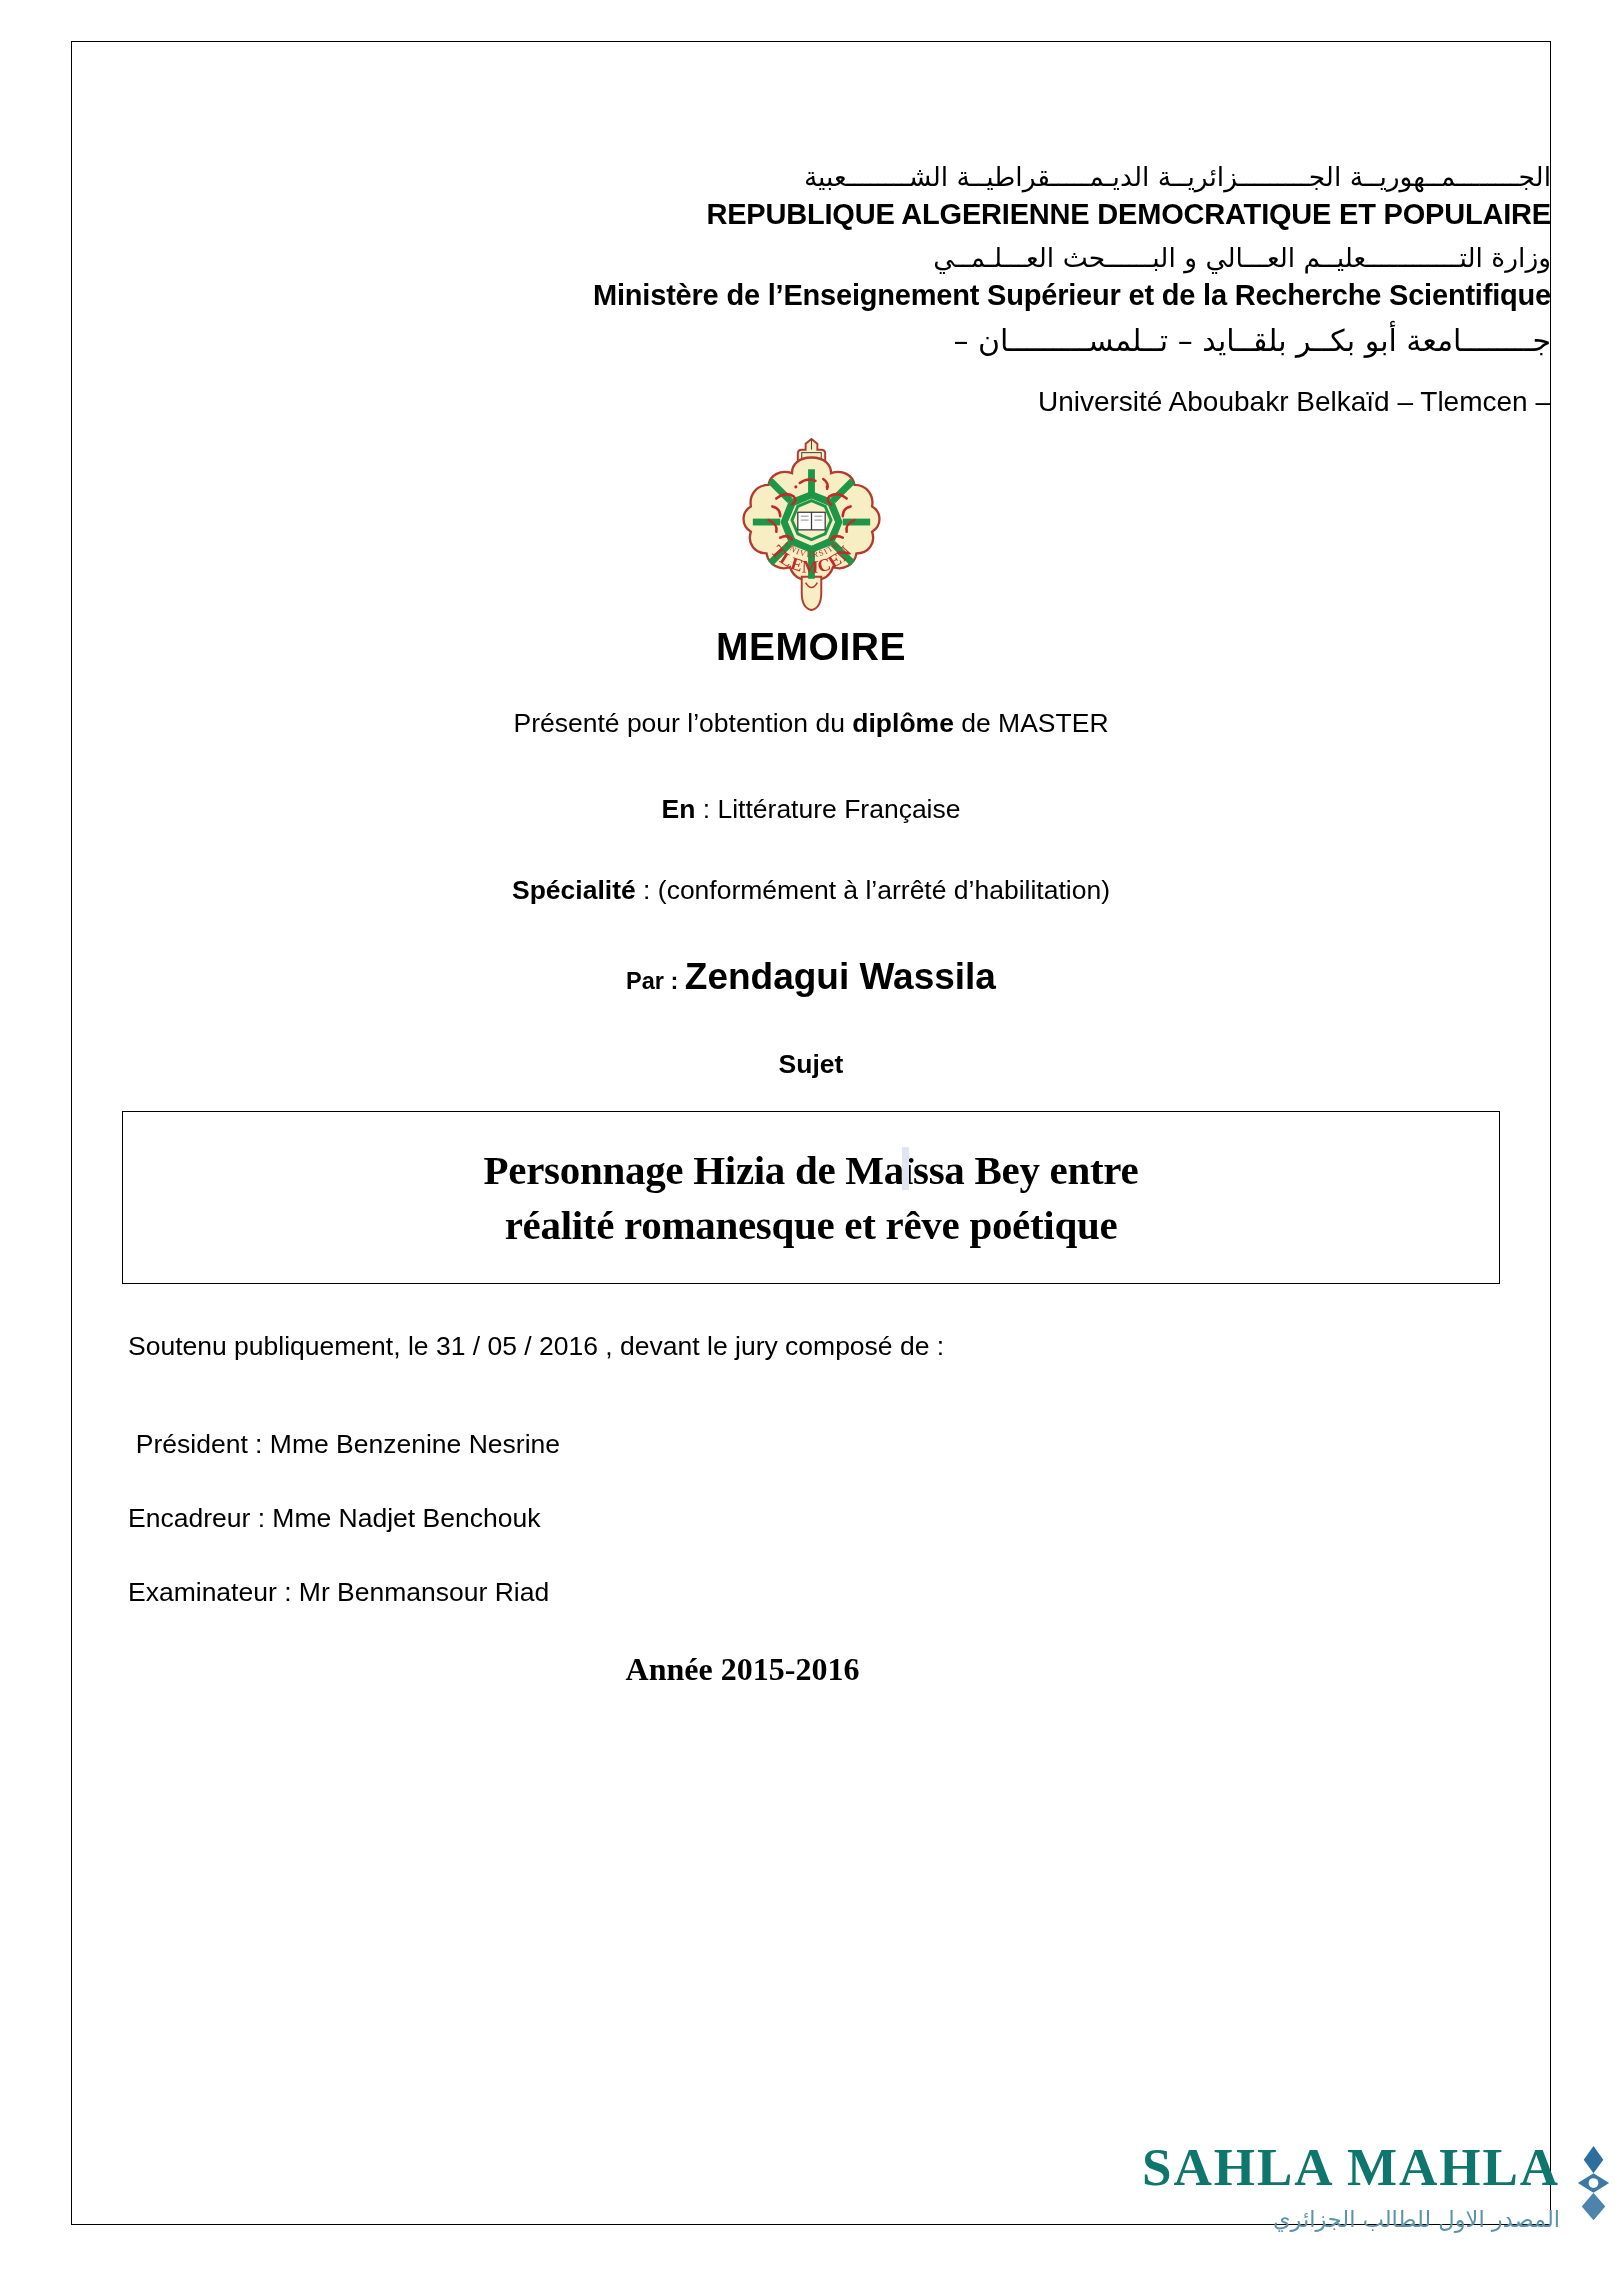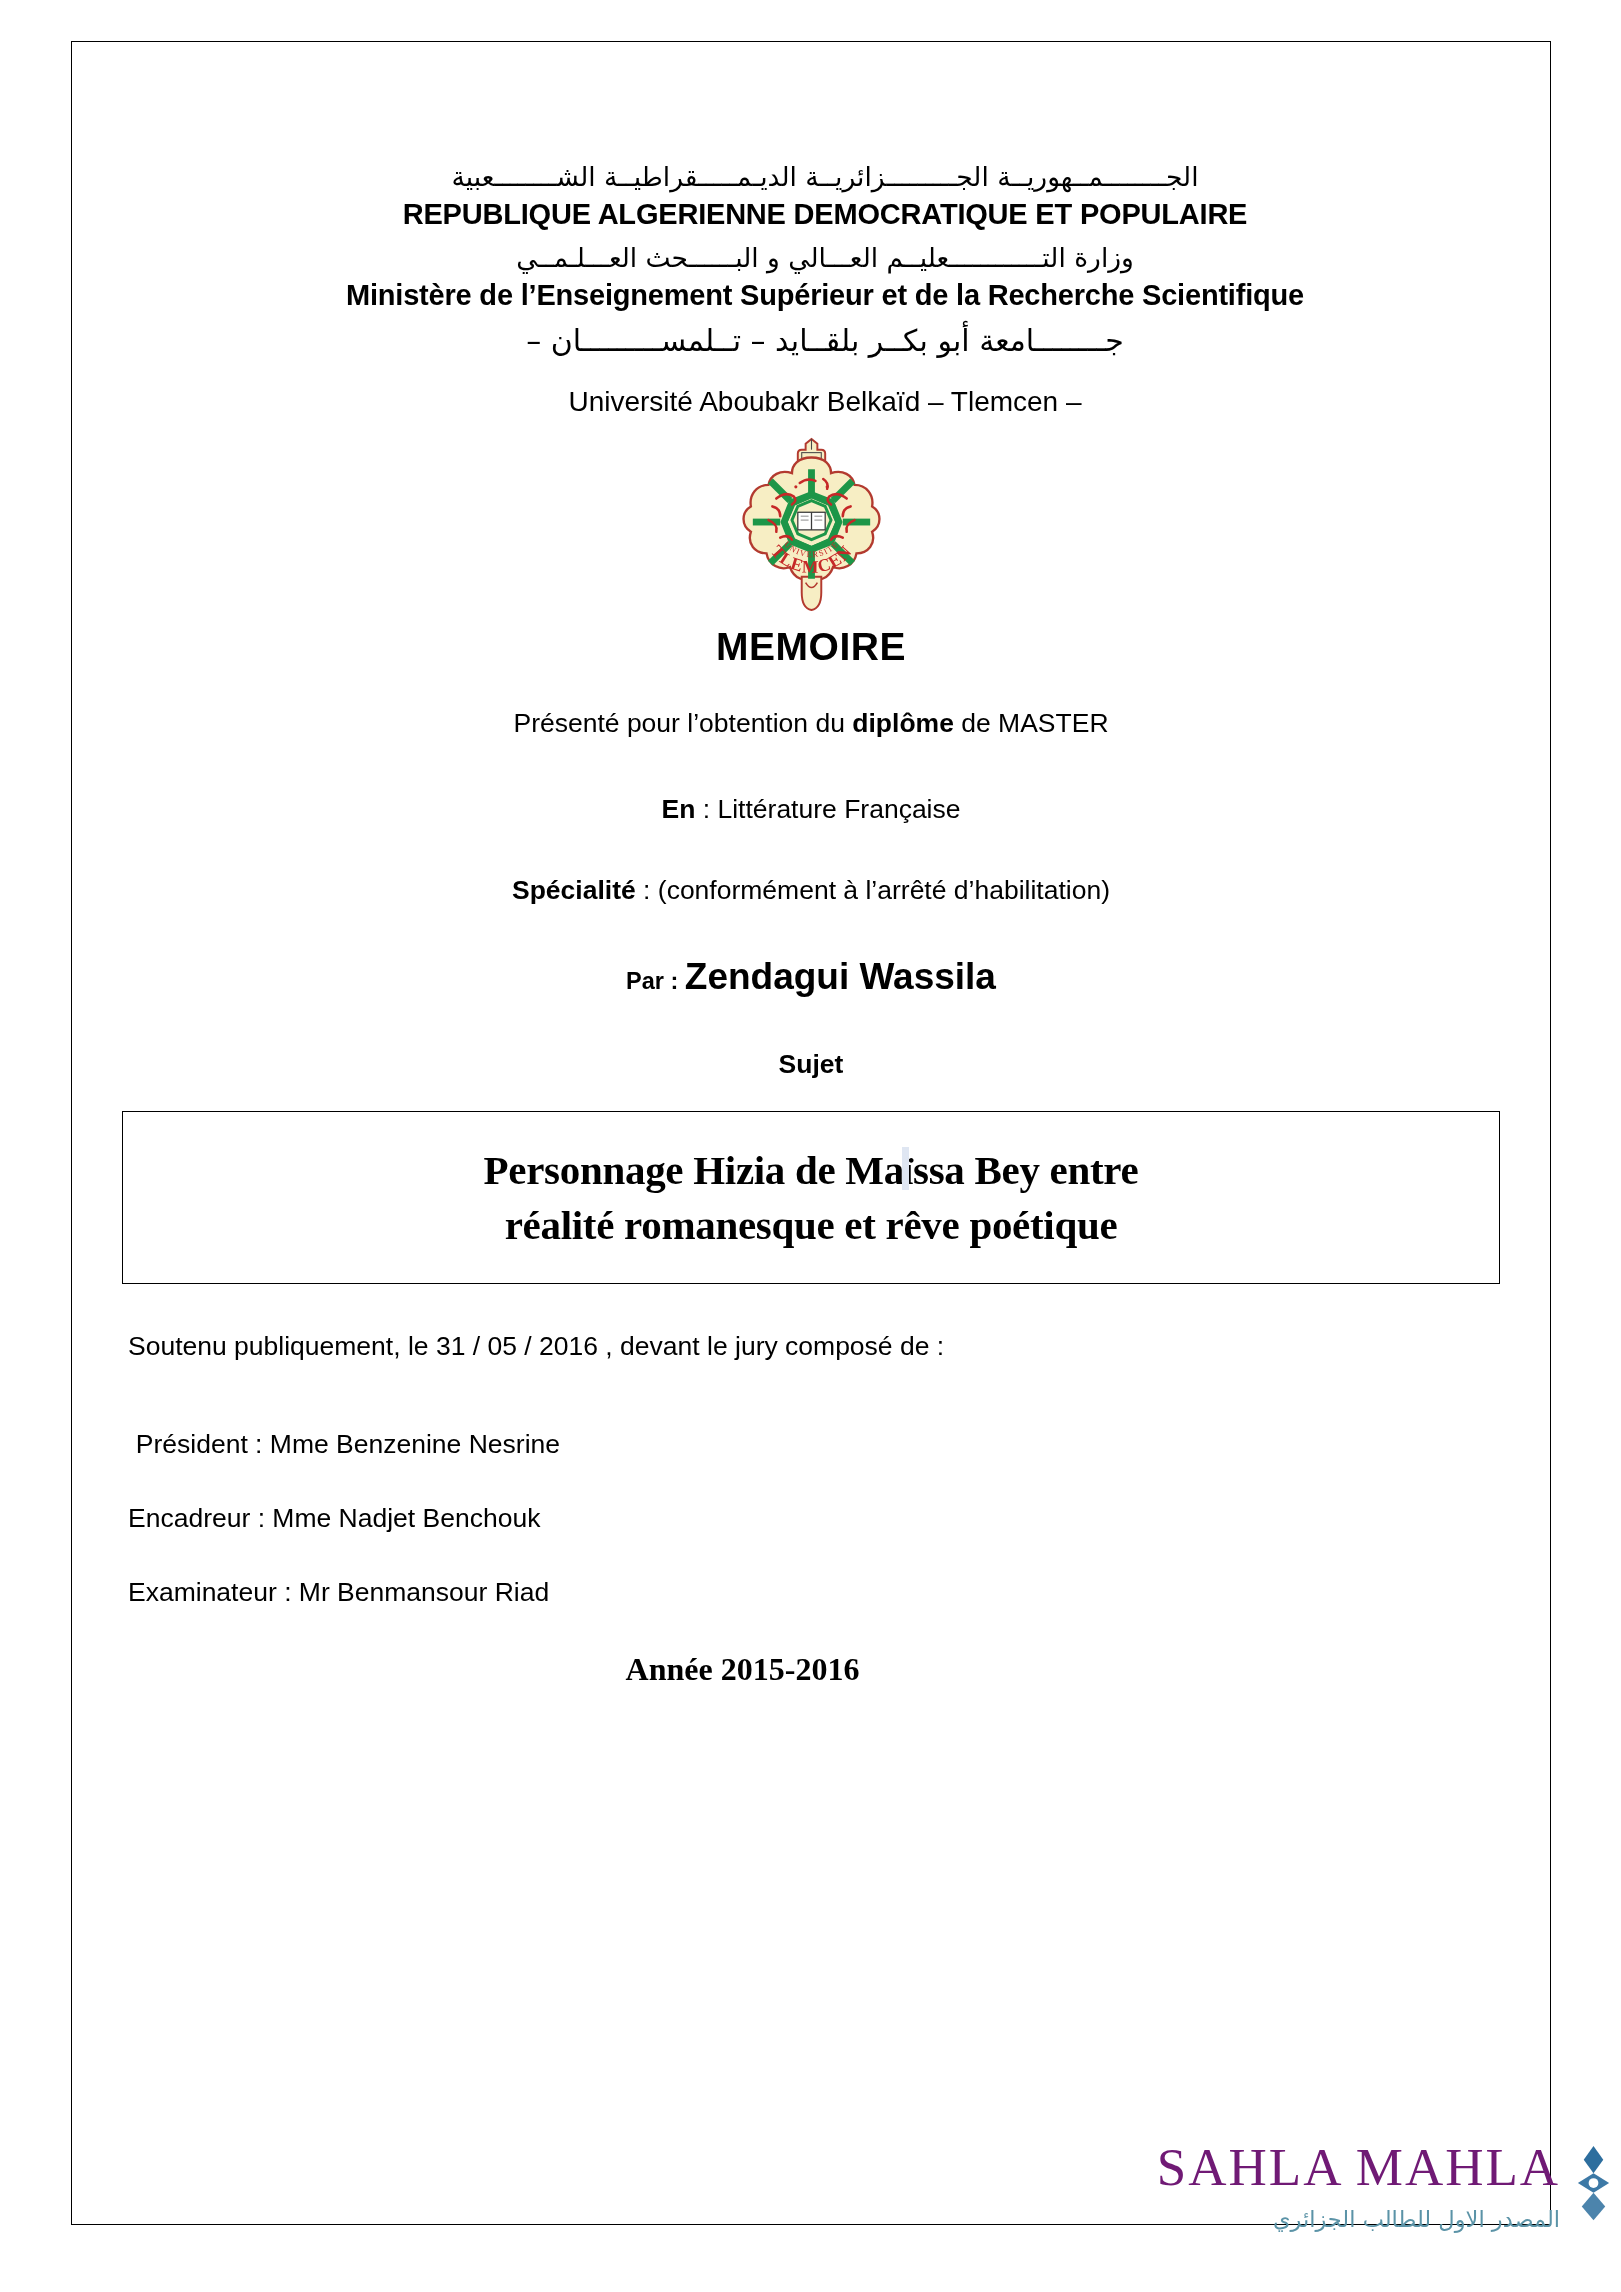--- a/index.html
+++ b/index.html
@@ -36,21 +36,21 @@
     left: 71px;
     top: 41px;
     width: 1480px;
     height: 2184px;
     box-sizing: border-box;
     padding: 0;
   }
 
   
   .header {
-    text-align: center;
+    text-align: right;
     padding-top: 120px;
     margin-left: 28px;
   }
   .ar-line {
     direction: rtl;
     unicode-bidi: bidi-override;
     font-family: "DejaVu Sans", sans-serif;
     font-size: 27.4px;
     line-height: 1.18;
     letter-spacing: 0px;
@@ -185,23 +185,24 @@
     align-items: center;
     justify-content: flex-end;
   }
   .wm-text {
     text-align: right;
   }
   .wm-main {
     font-family: "Liberation Serif", serif;
     font-size: 53px;
     letter-spacing: 2px;
-    color: #701a75;
+    color: #0f766e;
     line-height: 1.05;
     white-space: nowrap;
+    font-weight: bold;
   }
   .wm-sub {
     font-family: "DejaVu Sans", sans-serif;
     font-size: 22.5px;
     color: #5b93a7;
     direction: rtl;
     unicode-bidi: bidi-override;
     margin-top: 10px;
     white-space: nowrap;
   }

